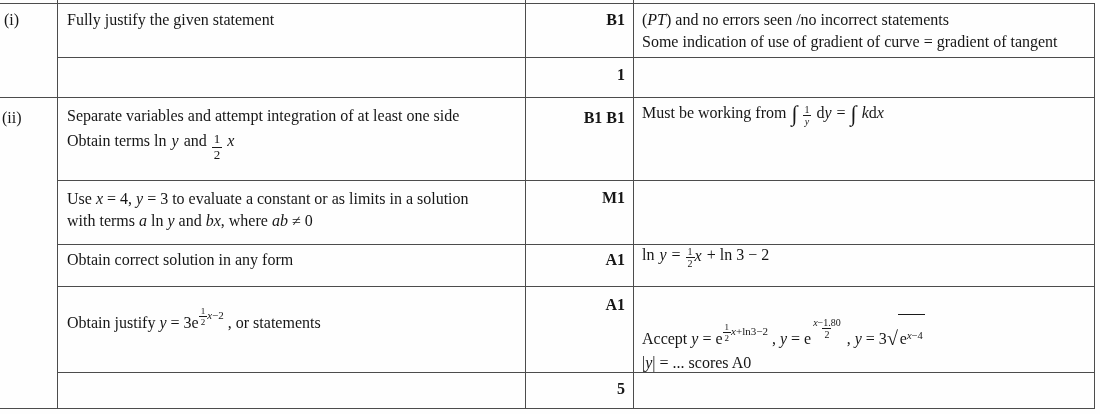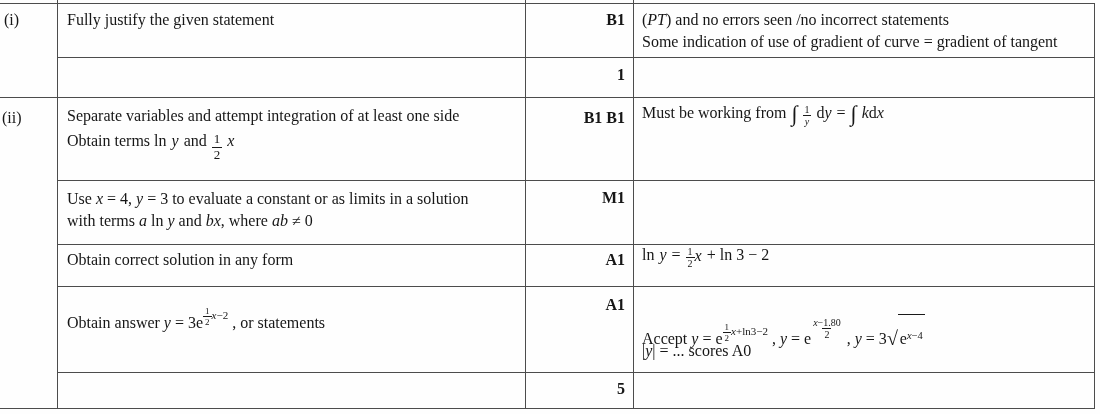--- a/index.html
+++ b/index.html
@@ -101,34 +101,34 @@
       <span class="it">y</span>
       <span>=</span>
       <span class="grp"><span class="frac f10">
           <span class="fnum">1</span>
           <span class="fden">2</span>
         </span><span class="it">x</span></span>
       <span>+ ln 3 − 2</span>
   </div>
 
   <div class="cell" style="left:67px;top:314px;">
-    <span>Obtain answer</span> <span class="it">y</span> <span class="grp"><span>= 3e</span><span class="esup"><span class="frac f9">
+    <span>Obtain justify</span> <span class="it">y</span> <span class="grp"><span>= 3e</span><span class="esup"><span class="frac f9">
             <span class="fnum">1</span>
             <span class="fden">2</span>
           </span><span class="it">x</span><span>−2</span></span></span> <span>, or statements</span>
   </div>
   <div class="mark" style="top:296px;">A1</div>
   <div class="cell" style="left:642px;top:314px;">
     <span>Accept</span> <span class="it">y</span> <span class="grp"><span>= e</span><span class="esup"><span class="frac f9">
             <span class="fnum">1</span>
             <span class="fden">2</span>
           </span><span class="it">x</span><span>+ln3−2</span></span></span> <span>,</span> <span class="it">y</span> <span class="grp"><span>= e</span><span class="e2sup"><span class="frac" style="font-size:10px;">
             <span class="fnum"><span class="it">x</span><span>−1.80</span></span>
             <span class="fden">2</span>
           </span></span></span> <span>,</span> <span class="it">y</span> <span class="grp"><span>= 3</span><span class="sqrt-sym">√</span><span class="rad"><span>e</span><span class="rsup"><span class="it">x</span><span>−4</span></span></span></span>
   </div>
-  <div class="cell" style="left:642px;top:342px;">
+  <div class="cell" style="left:642px;top:354px;">
     <span class="grp"><span>|</span><span class="it">y</span><span>| = ...</span></span> <span>scores A0</span>
   </div>
 
   <div class="mark" style="top:380px;">5</div>
 
 </div>
 
 </body></html>

